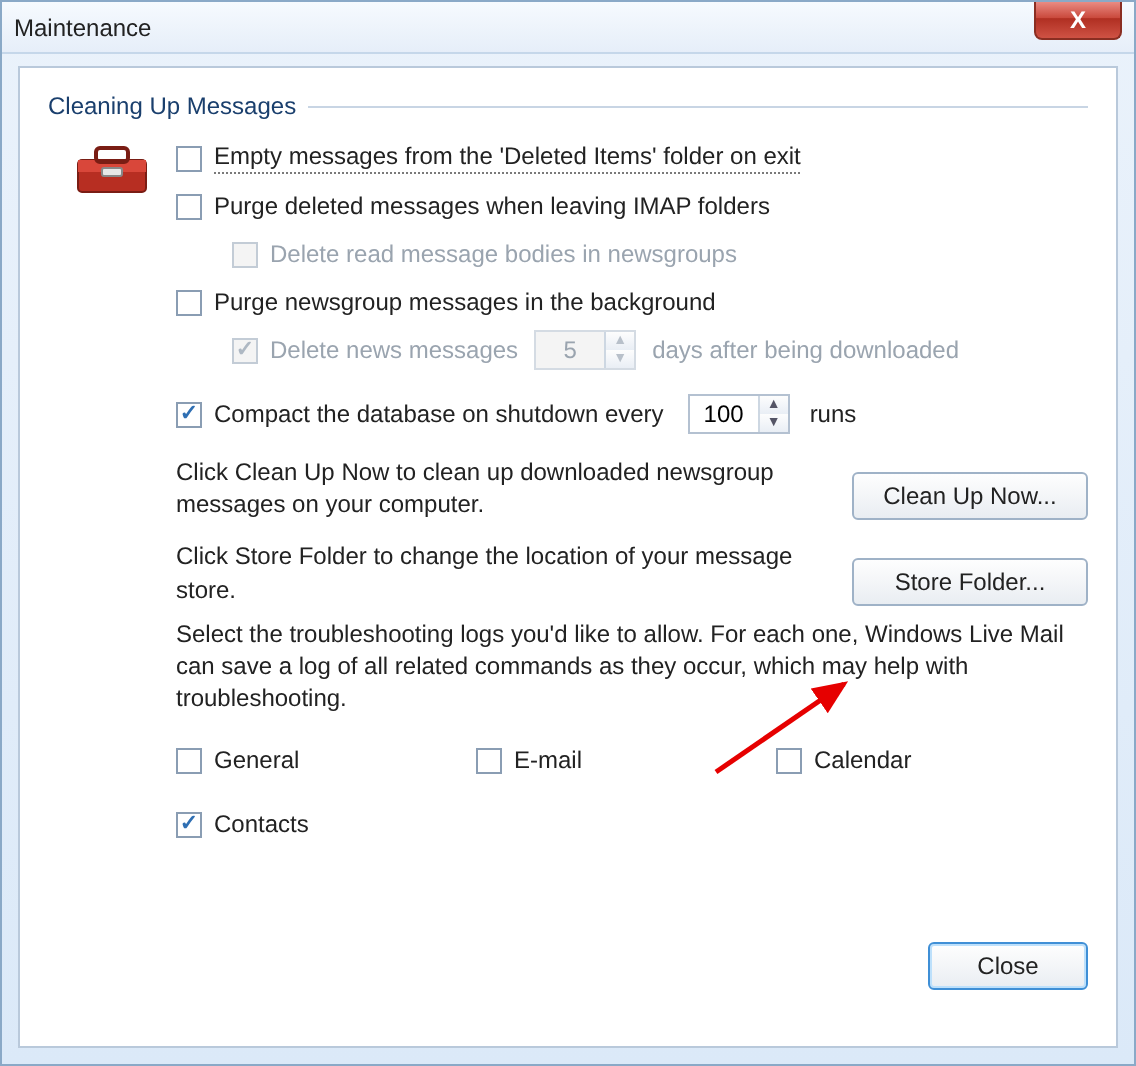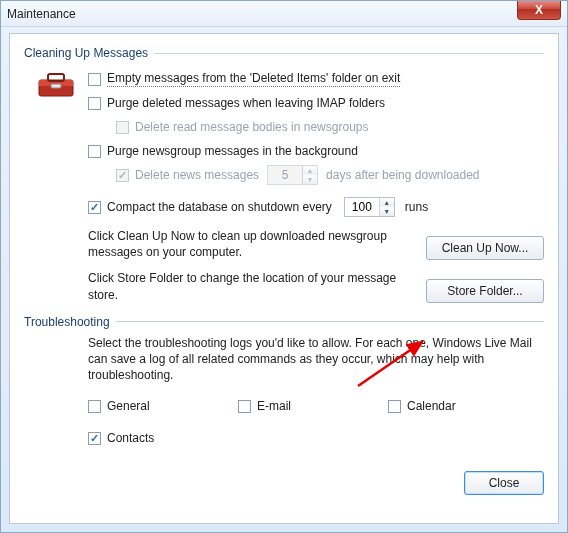--- a/index.html
+++ b/index.html
@@ -289,24 +289,20 @@
           <div class="desc-block">
             <div class="desc-text">Click Store Folder to change the location of your message store.</div>
             <button class="win-btn">
                 <span>Store Folder...</span>
               </button>
           </div>
 
         </div>
       </div>
 
-      <div class="groupbox-header" style="margin-top:8px;">
-        <span class="label">Troubleshooting</span>
-        <span class="line"></span>
-      </div>
 
       <div class="ts-body">
         <div class="ts-desc">Select the troubleshooting logs you'd like to allow. For each one, Windows Live Mail can save a log of all related commands as they occur, which may help with troubleshooting.</div>
         <div class="check-grid">
           <div class="row">
             <span class="checkbox"></span>
             <span class="lbl">General</span>
           </div>
           <div class="row">
             <span class="checkbox"></span>

